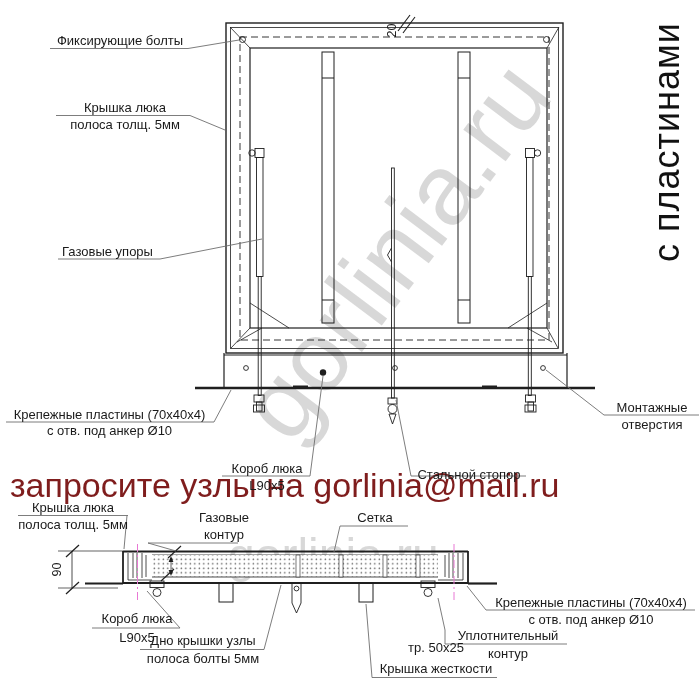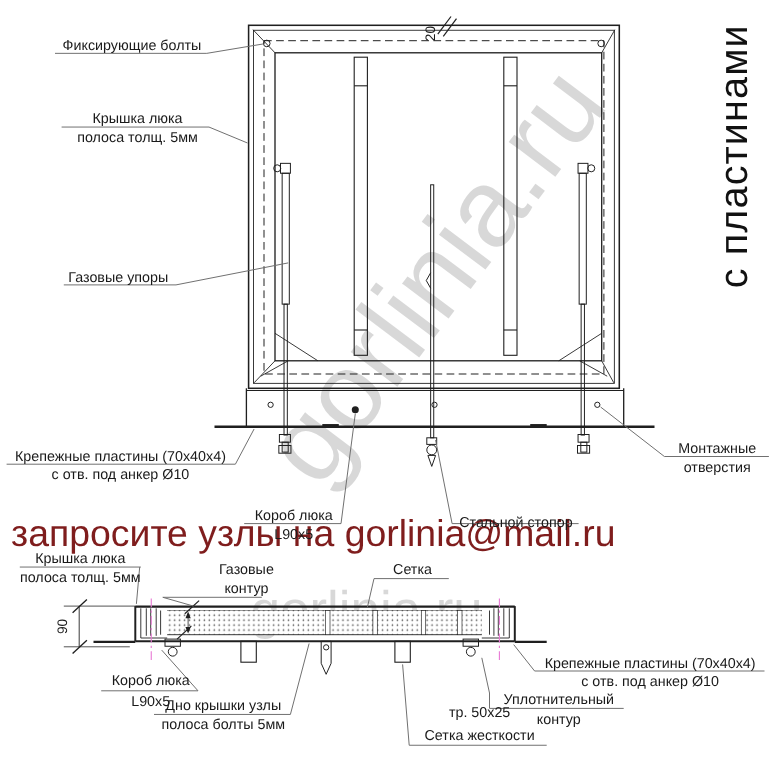--- a/index.html
+++ b/index.html
@@ -249,21 +249,21 @@
 
   <div class="lbl" style="left:18px;top:500px;width:110px">Крышка люка</div>
   <div class="lbl" style="left:8px;top:517px;width:130px">полоса толщ. 5мм</div>
   <div class="lbl" style="left:188px;top:510px;width:72px">Газовые</div>
   <div class="lbl" style="left:188px;top:527px;width:72px">контур</div>
   <div class="lbl" style="left:345px;top:510px;width:60px">Сетка</div>
   <div class="lbl" style="left:485px;top:595px;width:212px">Крепежные пластины (70х40х4)</div>
   <div class="lbl" style="left:485px;top:612px;width:212px">с отв. под анкер Ø10</div>
   <div class="lbl" style="left:447px;top:628px;width:122px">Уплотнительный</div>
   <div class="lbl" style="left:447px;top:646px;width:122px">контур</div>
-  <div class="lbl" style="left:373px;top:661px;width:126px">Сетка жесткости</div>
+  <div class="lbl" style="left:373px;top:661px;width:126px">Крышка жесткости</div>
   <div class="lbl" style="left:373px;top:640px;width:126px">тр. 50х25</div>
   <div class="lbl" style="left:140px;top:633px;width:126px">Дно крышки узлы</div>
   <div class="lbl" style="left:136px;top:651px;width:134px">полоса болты 5мм</div>
   <div class="lbl" style="left:92px;top:611px;width:90px">Короб люка</div>
   <div class="lbl" style="left:92px;top:630px;width:90px">L90х5</div>
   <div class="lbl rot" style="left:44px;top:562px;width:26px">90</div>
 
   <div class="side-note">с пластинами</div>
 </div>
 

